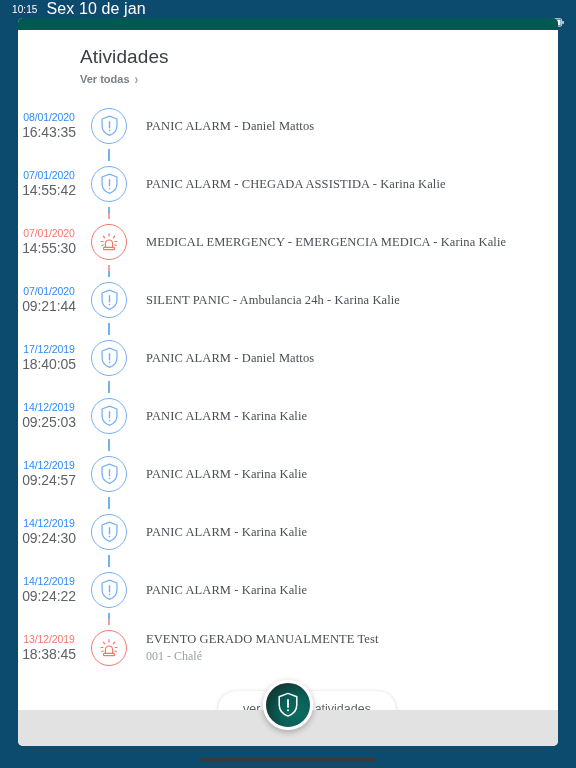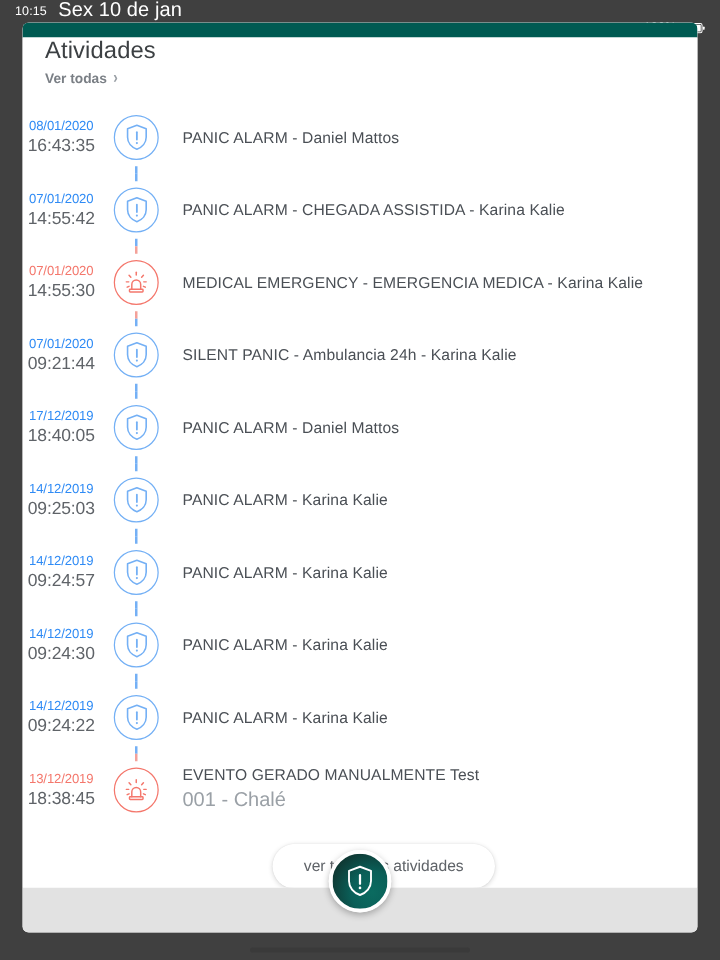--- a/index.html
+++ b/index.html
@@ -8,21 +8,21 @@
     width:576px; height:768px;
     background:#000;
     font-family:"Liberation Sans", sans-serif;
     overflow:hidden;
   }
 
   
   #device {
     position:relative;
     width:576px; height:768px;
-    background:#404040;
+    background:#0c4a6e;
   }
 
   
   #status-bar {
     position:absolute; top:0; left:0; right:0; height:18px;
     display:flex; align-items:center; justify-content:space-between;
     padding:0 12px;
     color:#ffffff;
     font-size:10px;
     letter-spacing:.1px;
@@ -54,21 +54,21 @@
   }
 
   
   #content {
     position:relative;
     flex:1;
     background:#ffffff;
     overflow:hidden;
   }
 
-  #page-head { padding:0 0 4px 18px; }
+  #page-head { padding:16px 0 4px 18px;margin-left:44px; }
   #page-title {
     font-size:19px;
     color:#3c4043;
     font-weight:400;
     letter-spacing:.1px;
   }
   #see-all-row {
     margin-top:5px;
     display:flex; align-items:center; gap:5px;
     color:#7a7f85;
@@ -142,30 +142,31 @@
     display:flex; align-items:center; justify-content:center;
     z-index:2;
   }
   .tl-row.alert .tl-circle { border-color:#f4776c; }
   .tl-circle svg { display:block; }
 
   .tl-text {
     flex:1;
     padding-left:14px;
     line-height:1.3;
+    font-family:Liberation Serif, serif;
   }
   .tl-label {
     display:block;
     font-size:12.5px;
     color:#4a4f55;
     letter-spacing:.1px;
   }
   .tl-sub {
     display:block;
-    font-size:16px;
+    font-size:12px;
     color:#9aa0a6;
     margin-top:2px;
   }
 
   
   #footer-btn-wrap {
     display:flex; justify-content:center;
     margin-top:14px;
     padding-left:38px;
   }

